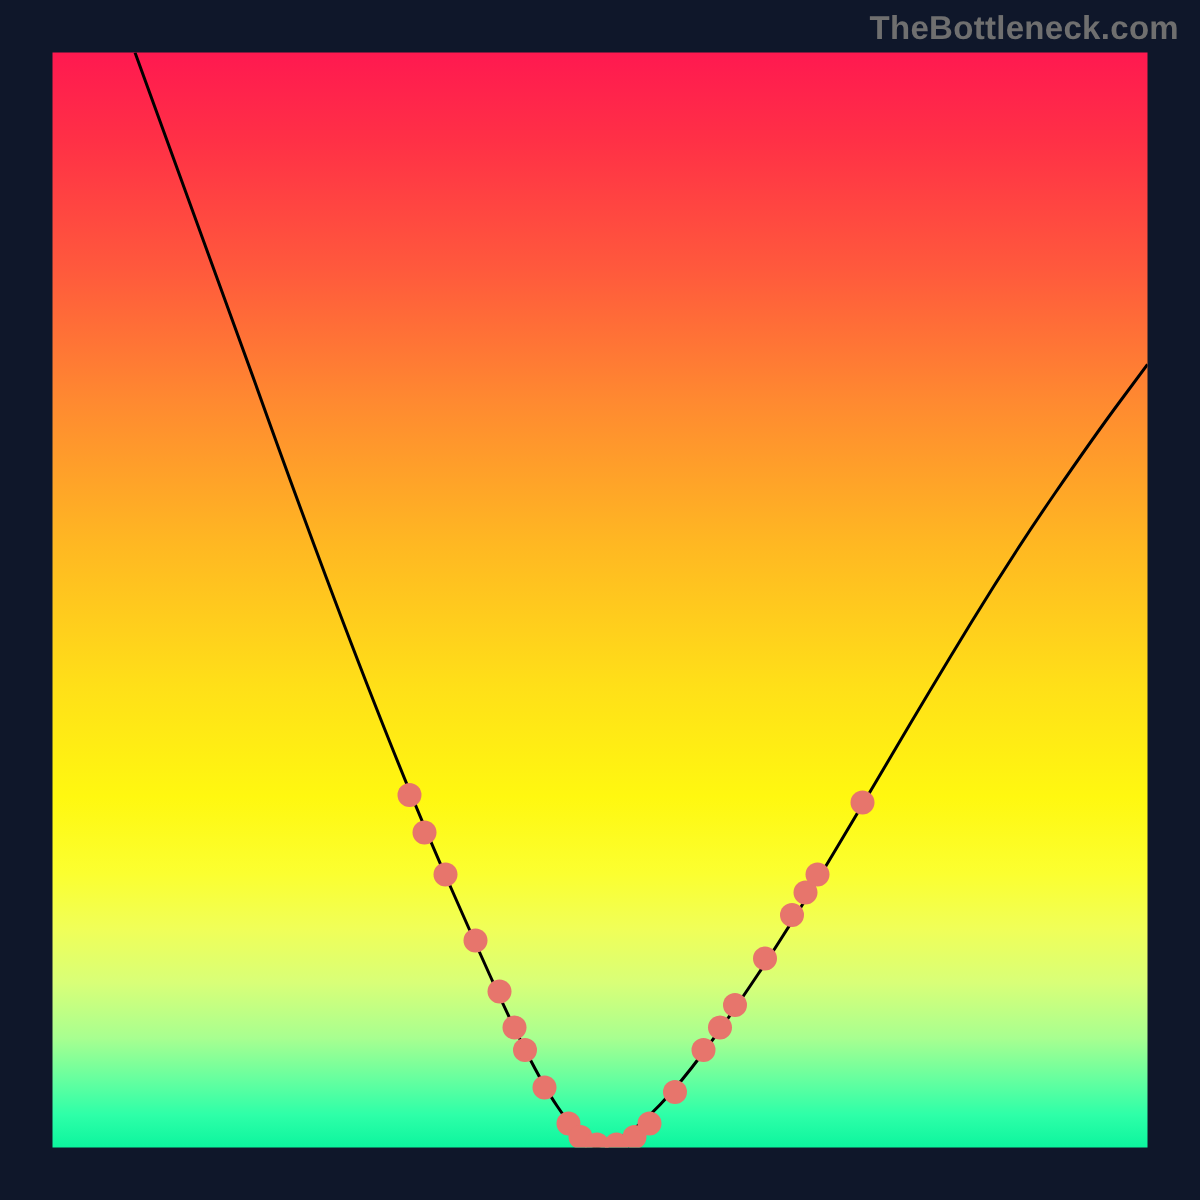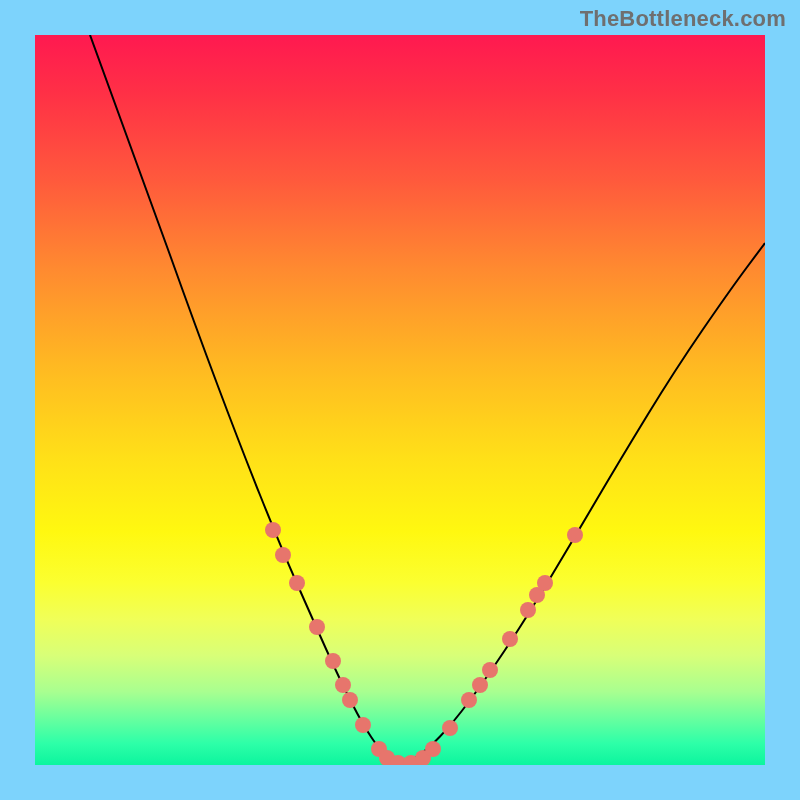--- a/index.html
+++ b/index.html
@@ -1,21 +1,21 @@
 <!DOCTYPE html>
 <html><head>
 <meta charset="utf-8">
 <style>
   * { margin: 0; padding: 0; box-sizing: border-box; }
   html, body { width: 800px; height: 800px; overflow: hidden; background: #000; }
   .frame {
     position: absolute;
     left: 0; top: 0;
     width: 800px; height: 800px;
-    background: #7dd3fc;
+    background: #0f172a;
     padding-left: 16px;
   }
   .plot-area {
     position: absolute;
     left: 35px; top: 35px;
     width: 730px; height: 730px;
     background: linear-gradient(to bottom,
       #ff1950 0%,
       #ff3046 8%,
       #ff5a3c 20%,

